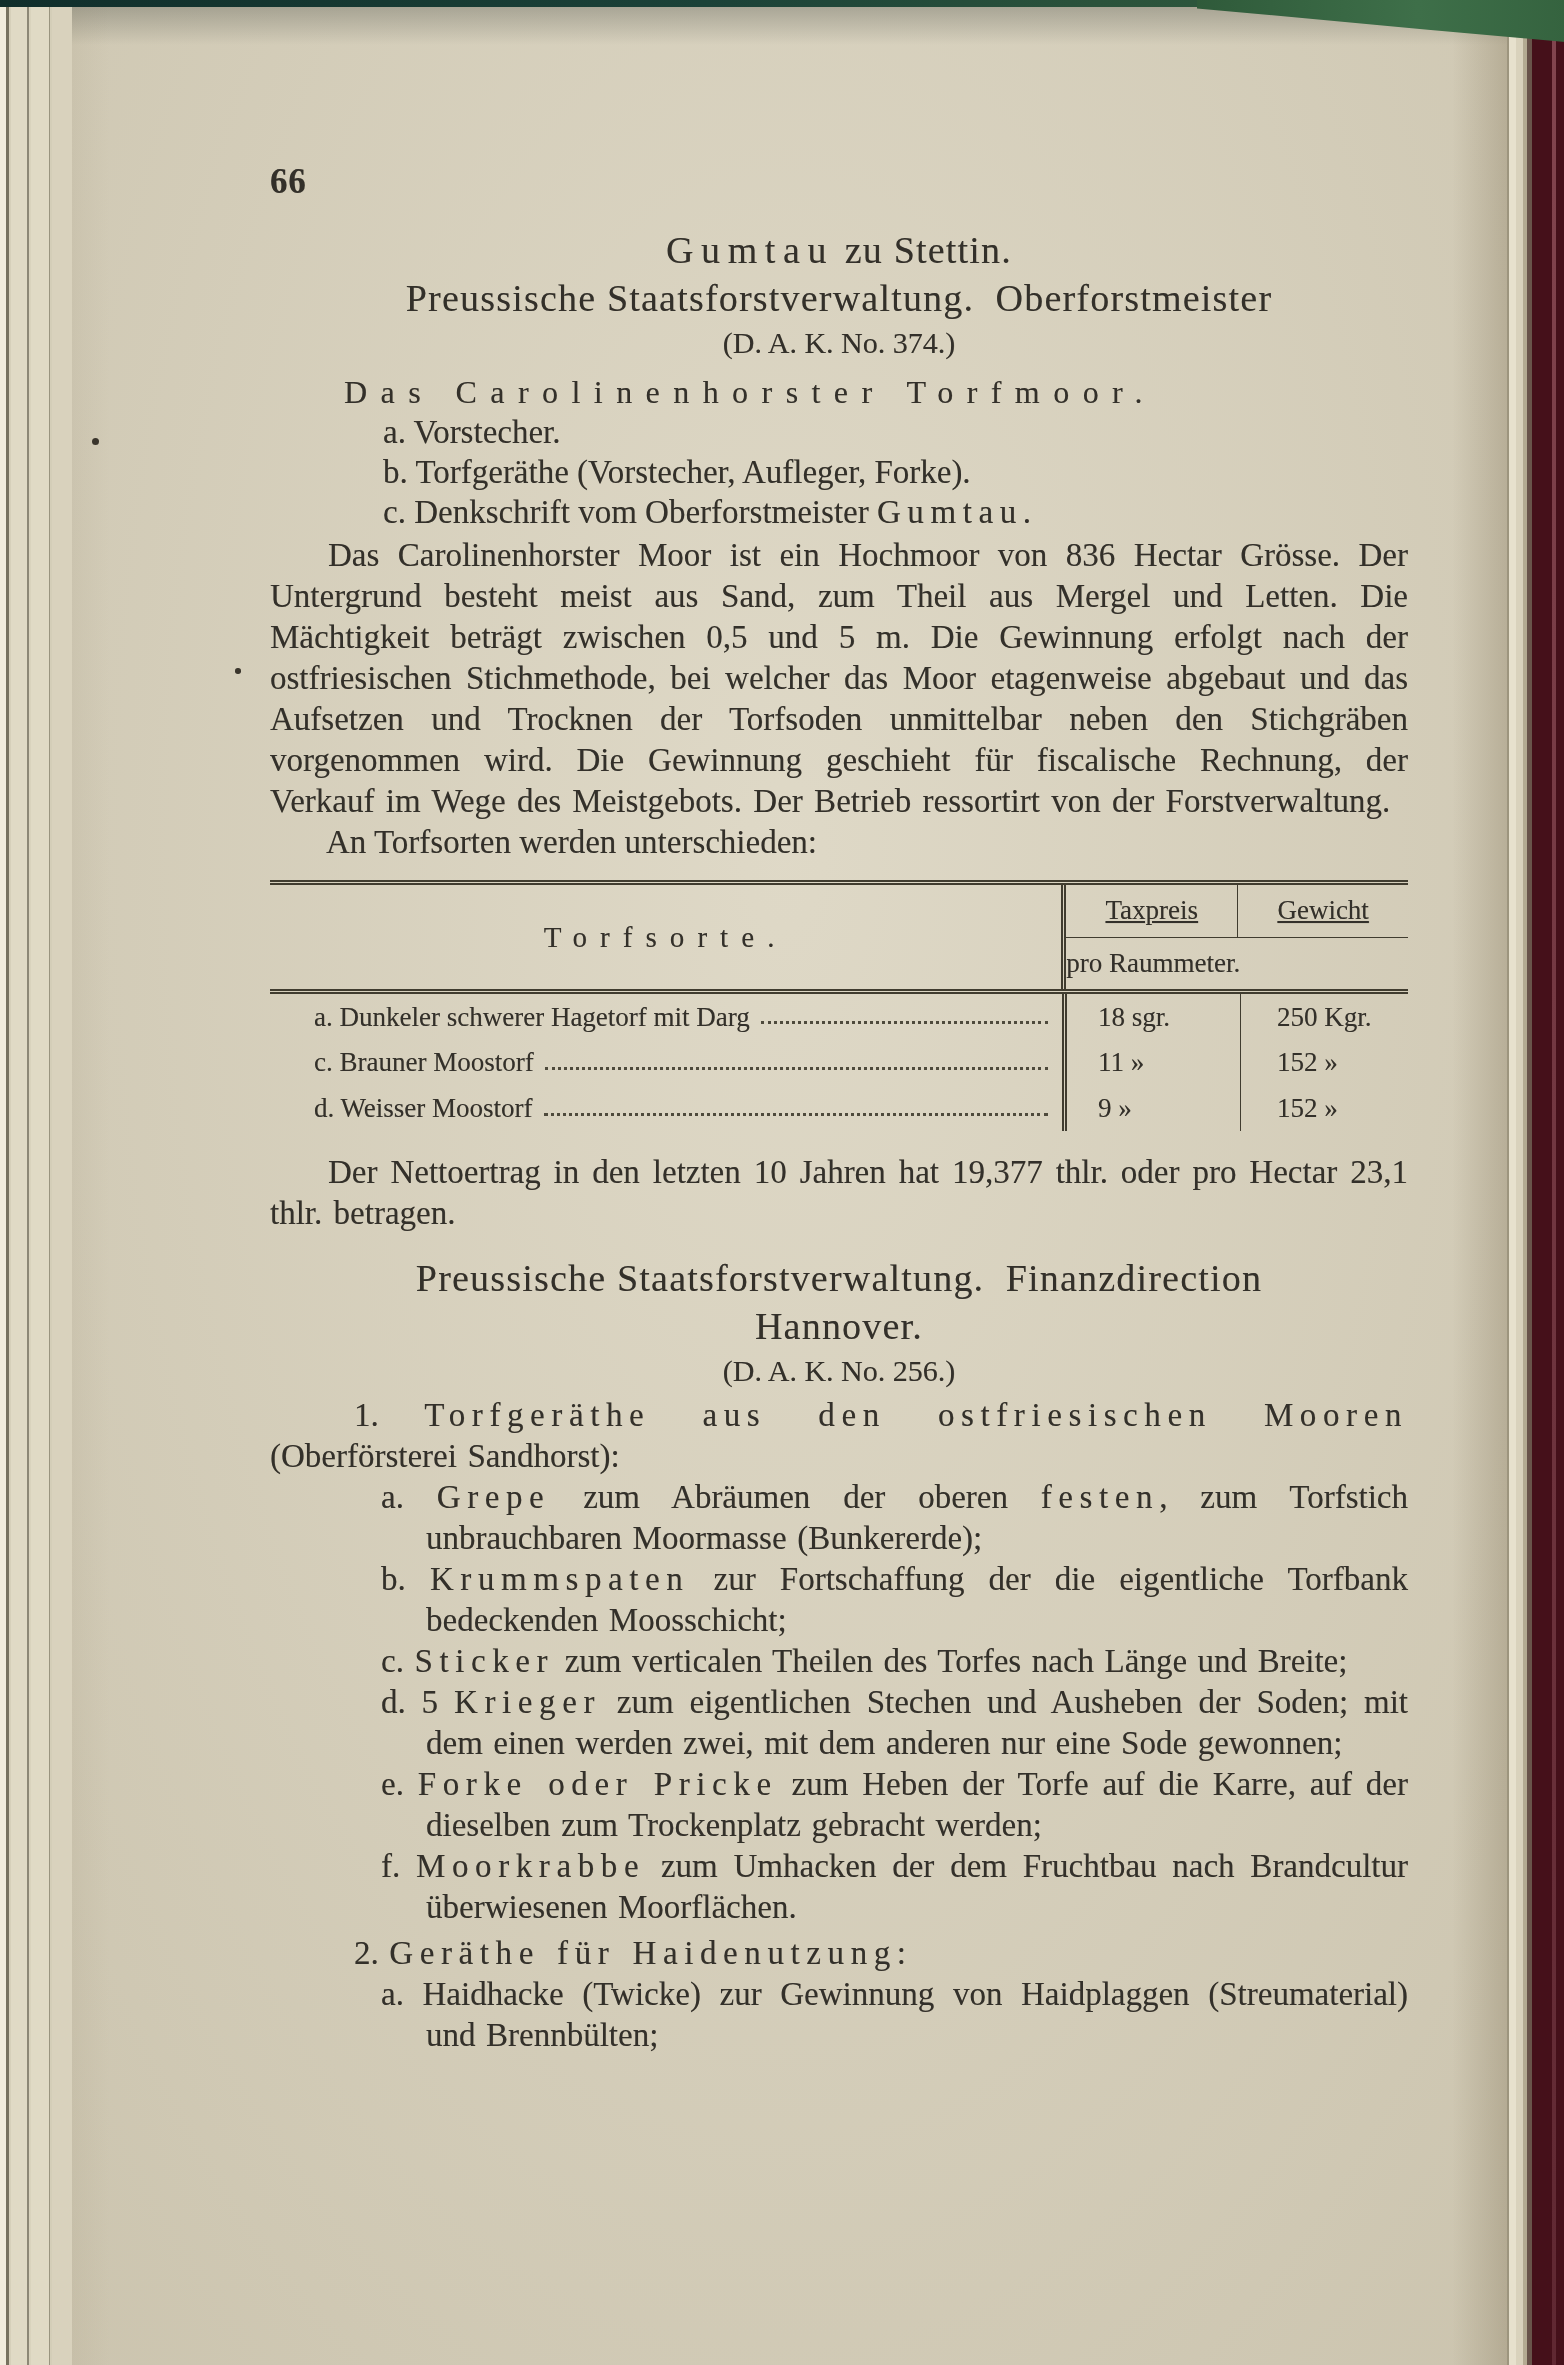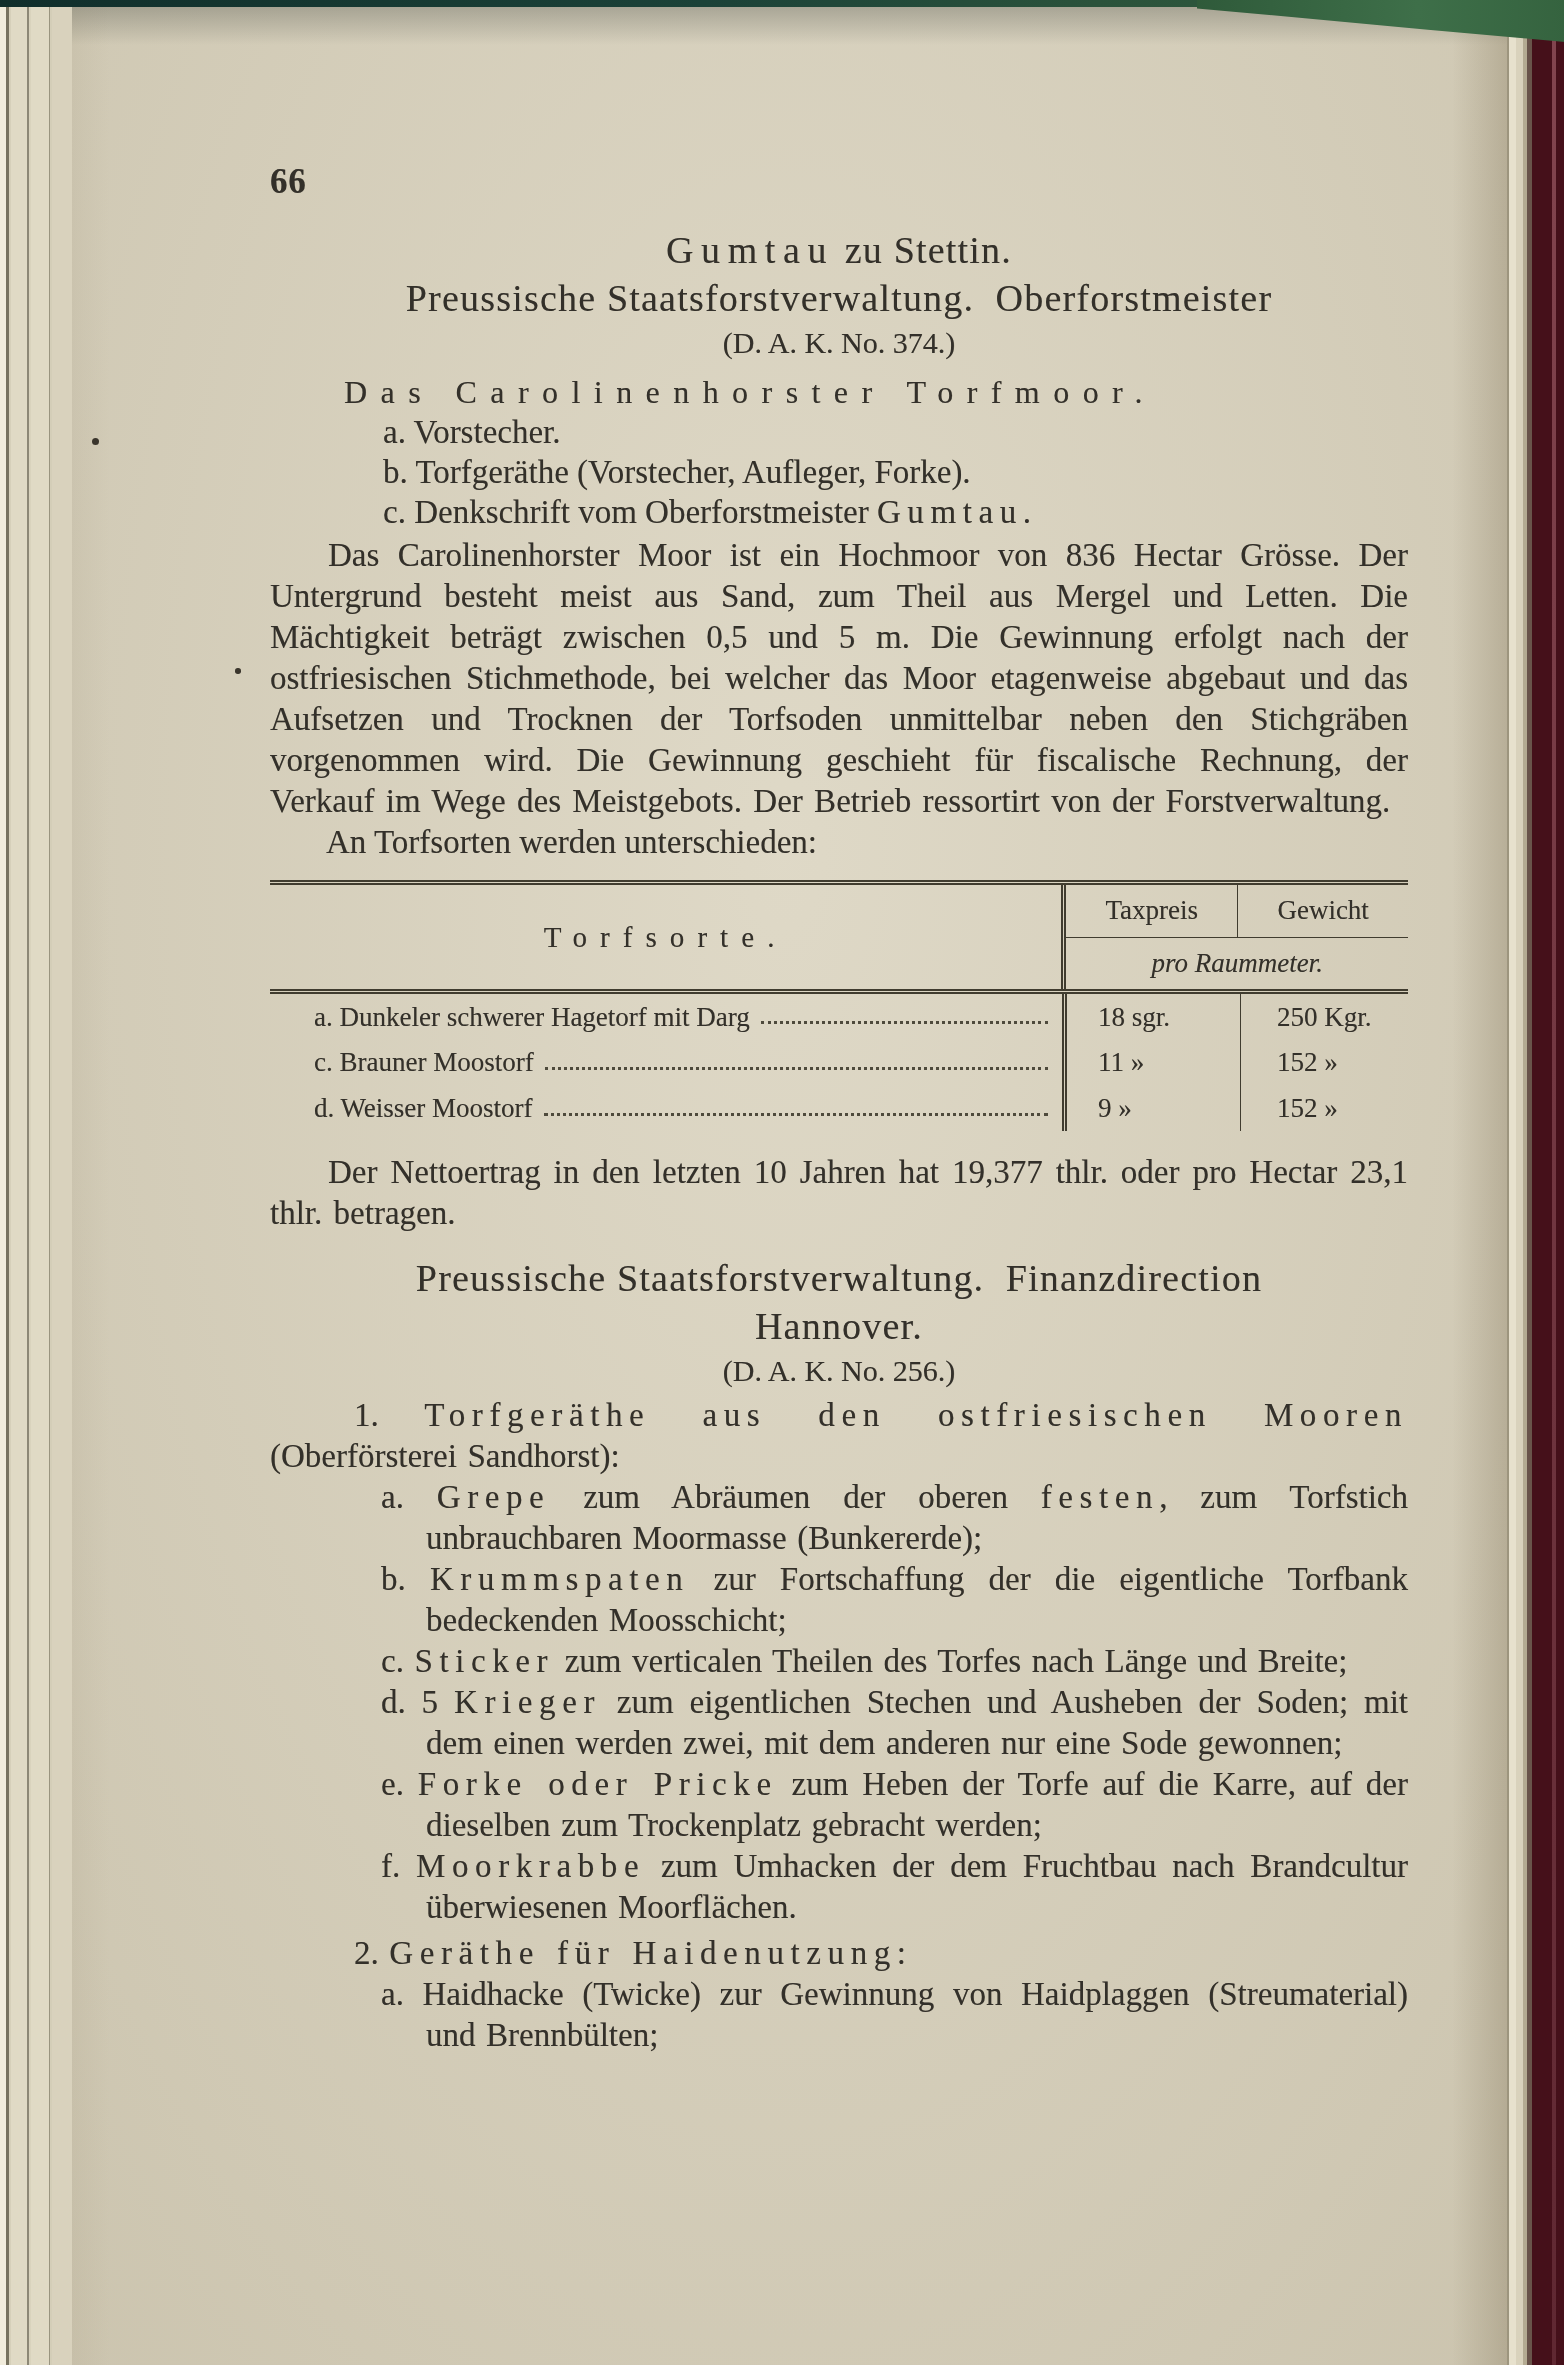--- a/index.html
+++ b/index.html
@@ -71,24 +71,24 @@
 
   .body-para { margin-top:3.1px; text-align:justify; text-indent:58px; word-spacing:3.1px; }
   .intro { text-indent:56px; }
 
   .torf-table { margin-top:17px; font-size:27px; line-height:33px;
     border-top:5.5px double var(--rule,#403c2f); }
   .t-head { display:flex; border-bottom:5.5px double var(--rule,#403c2f); }
   .t-h-c1 { width:792px; display:flex; align-items:center; justify-content:center; font-size:29px; }
   .sp-wide { letter-spacing:.45em; }
   .t-h-right { width:347px; border-left:5.5px double var(--rule,#403c2f); display:flex; flex-direction:column; }
-  .t-h-top { display:flex; border-bottom:1.6px solid var(--rule,#403c2f); }
+  .t-h-top { display:flex; border-bottom:1.6px solid var(--rule,#403c2f);text-decoration:underline; }
   .t-h-tax { width:172px; border-right:1.6px solid var(--rule,#403c2f); text-align:center; padding:9.4px 0; }
   .t-h-gew { flex:1; text-align:center; padding:9.4px 0; }
-  .t-h-sub { text-align:center; padding:9.4px 0;font-style:italic; }
+  .t-h-sub { padding:9.4px 0; }
   .t-row { display:flex; }
   .t-c1 { width:792px; display:flex; align-items:flex-end; padding:6.3px 0 6.3px 44px; }
   .t-label { white-space:nowrap; }
   .leader { flex:1; border-bottom:3.1px dotted #4e4a3c; margin:0 14px 9.4px 11px; }
   .t-c2 { width:178px; border-left:5.5px double var(--rule,#403c2f); padding:6.3px 0 6.3px 31px; }
   .t-c3 { flex:1; border-left:1.6px solid var(--rule,#403c2f); padding:6.3px 0 6.3px 36px; }
 
   .netto { margin-top:20.3px; text-indent:58px; text-align:justify; word-spacing:3.1px; }
 
   .item-num { margin-top:4.7px; text-indent:84px; text-align:justify; word-spacing:2.3px; }

